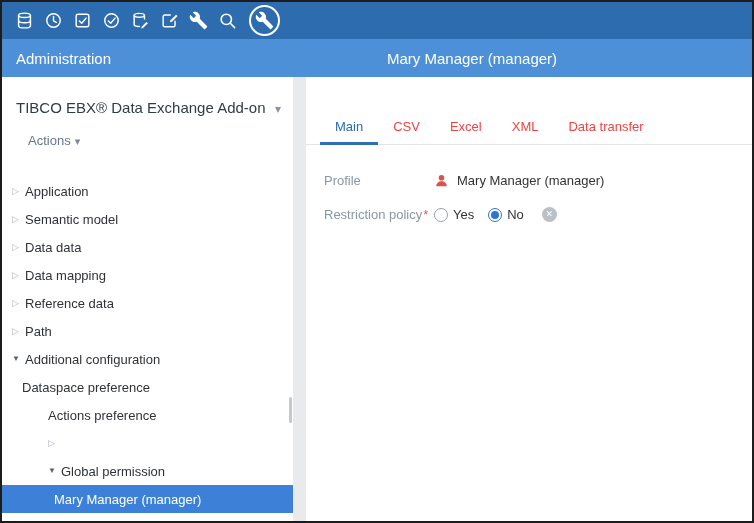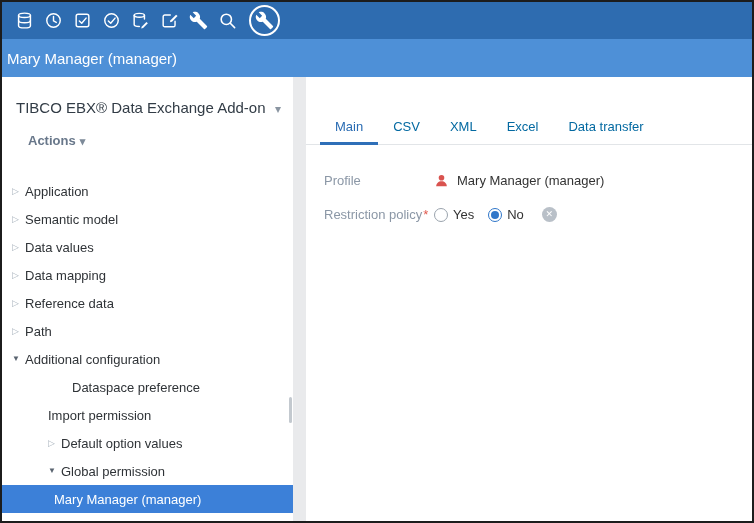--- a/index.html
+++ b/index.html
@@ -56,21 +56,21 @@
     padding:20px 12px 0 14px;
     display:flex; align-items:center;
     cursor:pointer;
   }
   .panel-title {
     flex:1; font-size:15px; color:#323c46; line-height:22px;
     white-space:nowrap; overflow:hidden;
   }
   .dd-caret::after { content:"▾"; color:#8a95a1; font-size:12px; }
   .dd-caret.small::after { font-size:11px; margin-left:4px; color:#7d8a99; }
-  .actions-row { margin-top:14px; padding-left:26px; height:18px;font-weight:bold; }
+  .actions-row { margin-top:14px; padding-left:26px; height:18px; }
   .actions-link {
     color:#68778a; font-size:13px; cursor:pointer;
     display:inline-flex; align-items:center;
   }
   .tree { margin-top:26px; font-size:13px; color:#2f3337; }
   .tree-item {
     height:28px; display:flex; align-items:center;
     cursor:pointer; white-space:nowrap;
   }
   .tree-item .caret {
@@ -85,21 +85,21 @@
     background:#c3c9cf; cursor:ns-resize;
   }
   
   .tabs {
     display:flex; align-items:center;
     border-bottom:1px solid #e2e5e8;
     padding-left:14px;
   }
   .tab {
     padding:9px 15px 8px 15px;
-    font-size:13px; color:#0369a1;
+    font-size:13px; color:#ef4444;
     border-bottom:3px solid transparent;
     margin-bottom:-1px; cursor:pointer;
     white-space:nowrap;
   }
   .tab.active { color:#2a6cb3; border-bottom-color:#2f6fb8; }
   .form { padding:22px 0 0 18px; }
   .form-row {
     display:flex; align-items:center;
     min-height:26px; margin-bottom:8px;
   }
@@ -200,20 +200,21 @@
         </svg>
       </div>
       <div class="tb-btn active">
         <svg viewBox="0 0 24 24">
           <path fill="#fff" d="M22.7 19l-9.1-9.1c.9-2.3.4-5-1.5-6.9-2-2-5-2.4-7.4-1.3L9 6 6 9 1.6 4.7C.4 7.1.9 10.1 2.9 12.1c1.9 1.9 4.6 2.4 6.9 1.5l9.1 9.1c.4.4 1 .4 1.4 0l2.3-2.3c.5-.4.5-1.1.1-1.4z"></path>
         </svg>
       </div>
     </div>
 
   <div class="header">
+    <div class="header-left">Administration</div>
     <div class="header-right">Mary Manager (manager)</div>
   </div>
 
   <div class="content">
 
     <div class="left-panel">
       <div class="panel-title-row">
         <span class="panel-title">TIBCO EBX® Data Exchange Add-on</span>
         <span class="dd-caret"></span>
       </div>
@@ -227,67 +228,66 @@
           <div class="tree-item" style="padding-left: 10px;">
             <span class="caret">▷</span>
             <span>Application</span>
           </div>
           <div class="tree-item" style="padding-left: 10px;">
             <span class="caret">▷</span>
             <span>Semantic model</span>
           </div>
           <div class="tree-item" style="padding-left: 10px;">
             <span class="caret">▷</span>
-            <span>Data values</span>
+            <span>Data data</span>
           </div>
           <div class="tree-item" style="padding-left: 10px;">
             <span class="caret">▷</span>
             <span>Data mapping</span>
           </div>
           <div class="tree-item" style="padding-left: 10px;">
             <span class="caret">▷</span>
             <span>Reference data</span>
           </div>
           <div class="tree-item" style="padding-left: 10px;">
             <span class="caret">▷</span>
             <span>Path</span>
           </div>
           <div class="tree-item" style="padding-left: 10px;">
             <span class="caret open">▼</span>
             <span>Additional configuration</span>
           </div>
-          <div class="tree-item" style="padding-left: 70px;">
+          <div class="tree-item" style="padding-left: 20px;">
             <span>Dataspace preference</span>
           </div>
           <div class="tree-item" style="padding-left: 46px;">
-            <span>Import permission</span>
+            <span>Actions preference</span>
           </div>
           <div class="tree-item" style="padding-left: 46px;">
             <span class="caret">▷</span>
-            <span>Default option values</span>
           </div>
           <div class="tree-item" style="padding-left: 46px;">
             <span class="caret open">▼</span>
             <span>Global permission</span>
           </div>
           <div class="tree-item selected" style="padding-left: 52px;">
             <span>Mary Manager (manager)</span>
           </div>
         </div>
       <div class="resize-handle"></div>
     </div>
 
     <div class="divider"></div>
 
     <div class="right-panel">
       <div class="tabs">
           <div class="tab active">Main</div>
           <div class="tab">CSV</div>
+          <div class="tab">Excel</div>
           <div class="tab">XML</div>
-          <div class="tab">Excel</div>
           <div class="tab">Data transfer</div>
         </div>
       <div class="form">
         <div class="form-row">
           <div class="form-label">Profile</div>
           <div class="form-value">
             <span class="profile-icon">
                 <svg viewBox="0 0 24 24">
                   <g fill="#d9534f">
                     <circle cx="12" cy="7.5" r="4.5"></circle>

